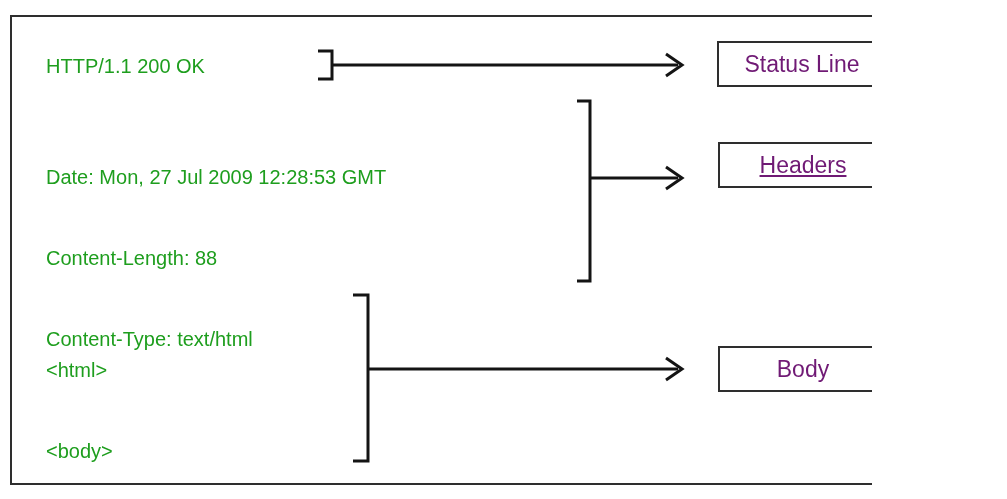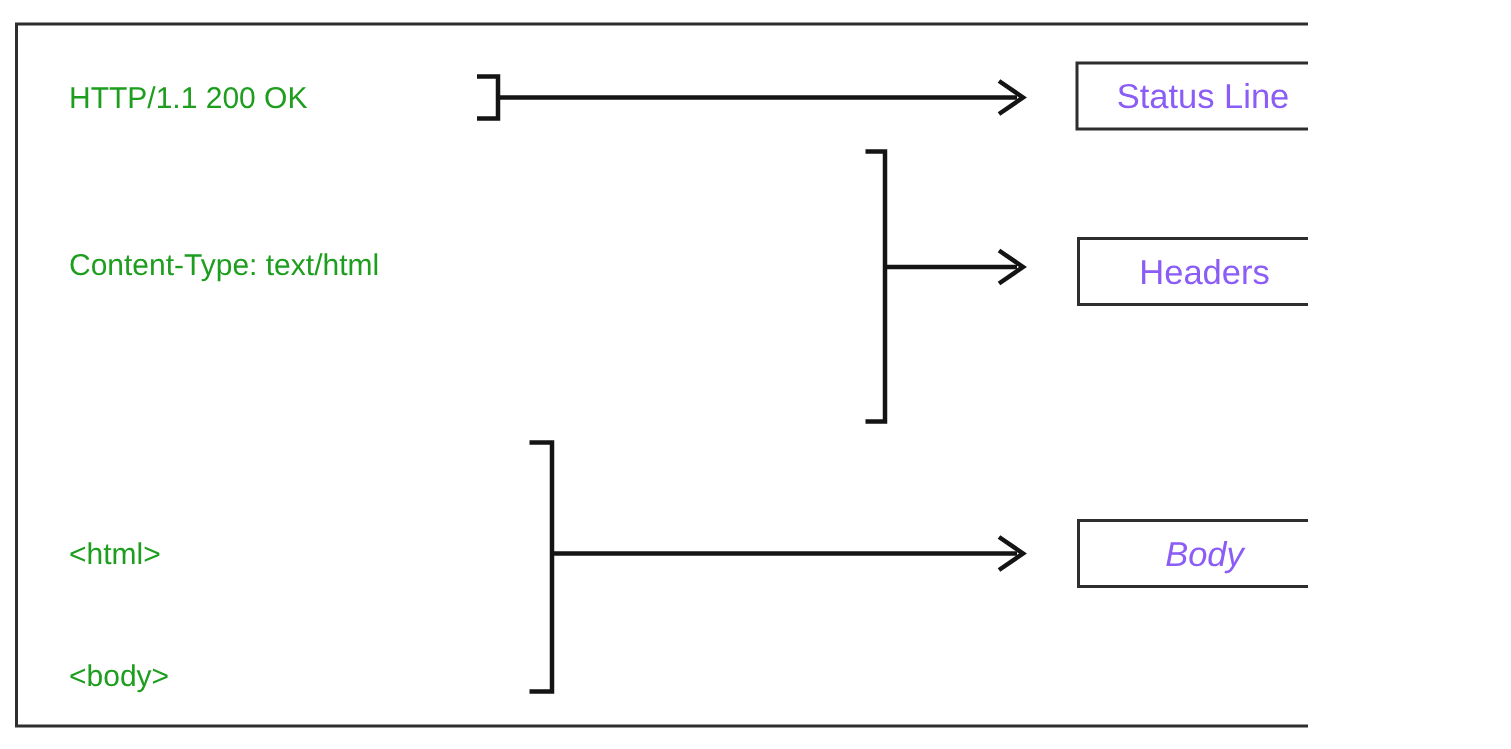--- a/index.html
+++ b/index.html
@@ -36,26 +36,26 @@
   .body-text { left: 46px; top: 303px; }
   .label-box {
     position: absolute;
     width: 166px;
     height: 42px;
     border: 2px solid #2e2e2e;
     background: #ffffff;
     display: flex;
     align-items: center;
     justify-content: center;
-    color: #8b5cf6;
+    color: #701a75;
     font-size: 23px;
   }
   .box-status  { left: 717px; top: 41px; }
-  .box-headers { left: 718px; top: 158px; }
-  .box-body    { left: 718px; top: 346px; font-style: italic; }
+  .box-headers { left: 718px; top: 142px; text-decoration: underline; }
+  .box-body    { left: 718px; top: 346px; }
   svg.overlay {
     position: absolute;
     left: 0;
     top: 0;
     width: 1007px;
     height: 499px;
     pointer-events: none;
   }
   svg .stroke {
     fill: none;
@@ -67,20 +67,22 @@
 </head>
 <body>
 
 <div class="canvas">
 
   <div class="frame"></div>
 
   <div class="green-text status-text">HTTP/1.1 200 OK</div>
 
   <div class="green-text headers-text">
+    <div>Date: Mon, 27 Jul 2009 12:28:53 GMT</div>
+    <div>Content-Length: 88</div>
     <div>Content-Type: text/html</div>
     
   </div>
 
   <div class="green-text body-text">
     <div>&lt;html&gt;</div>
     <div>&lt;body&gt;</div>
     
     
     

